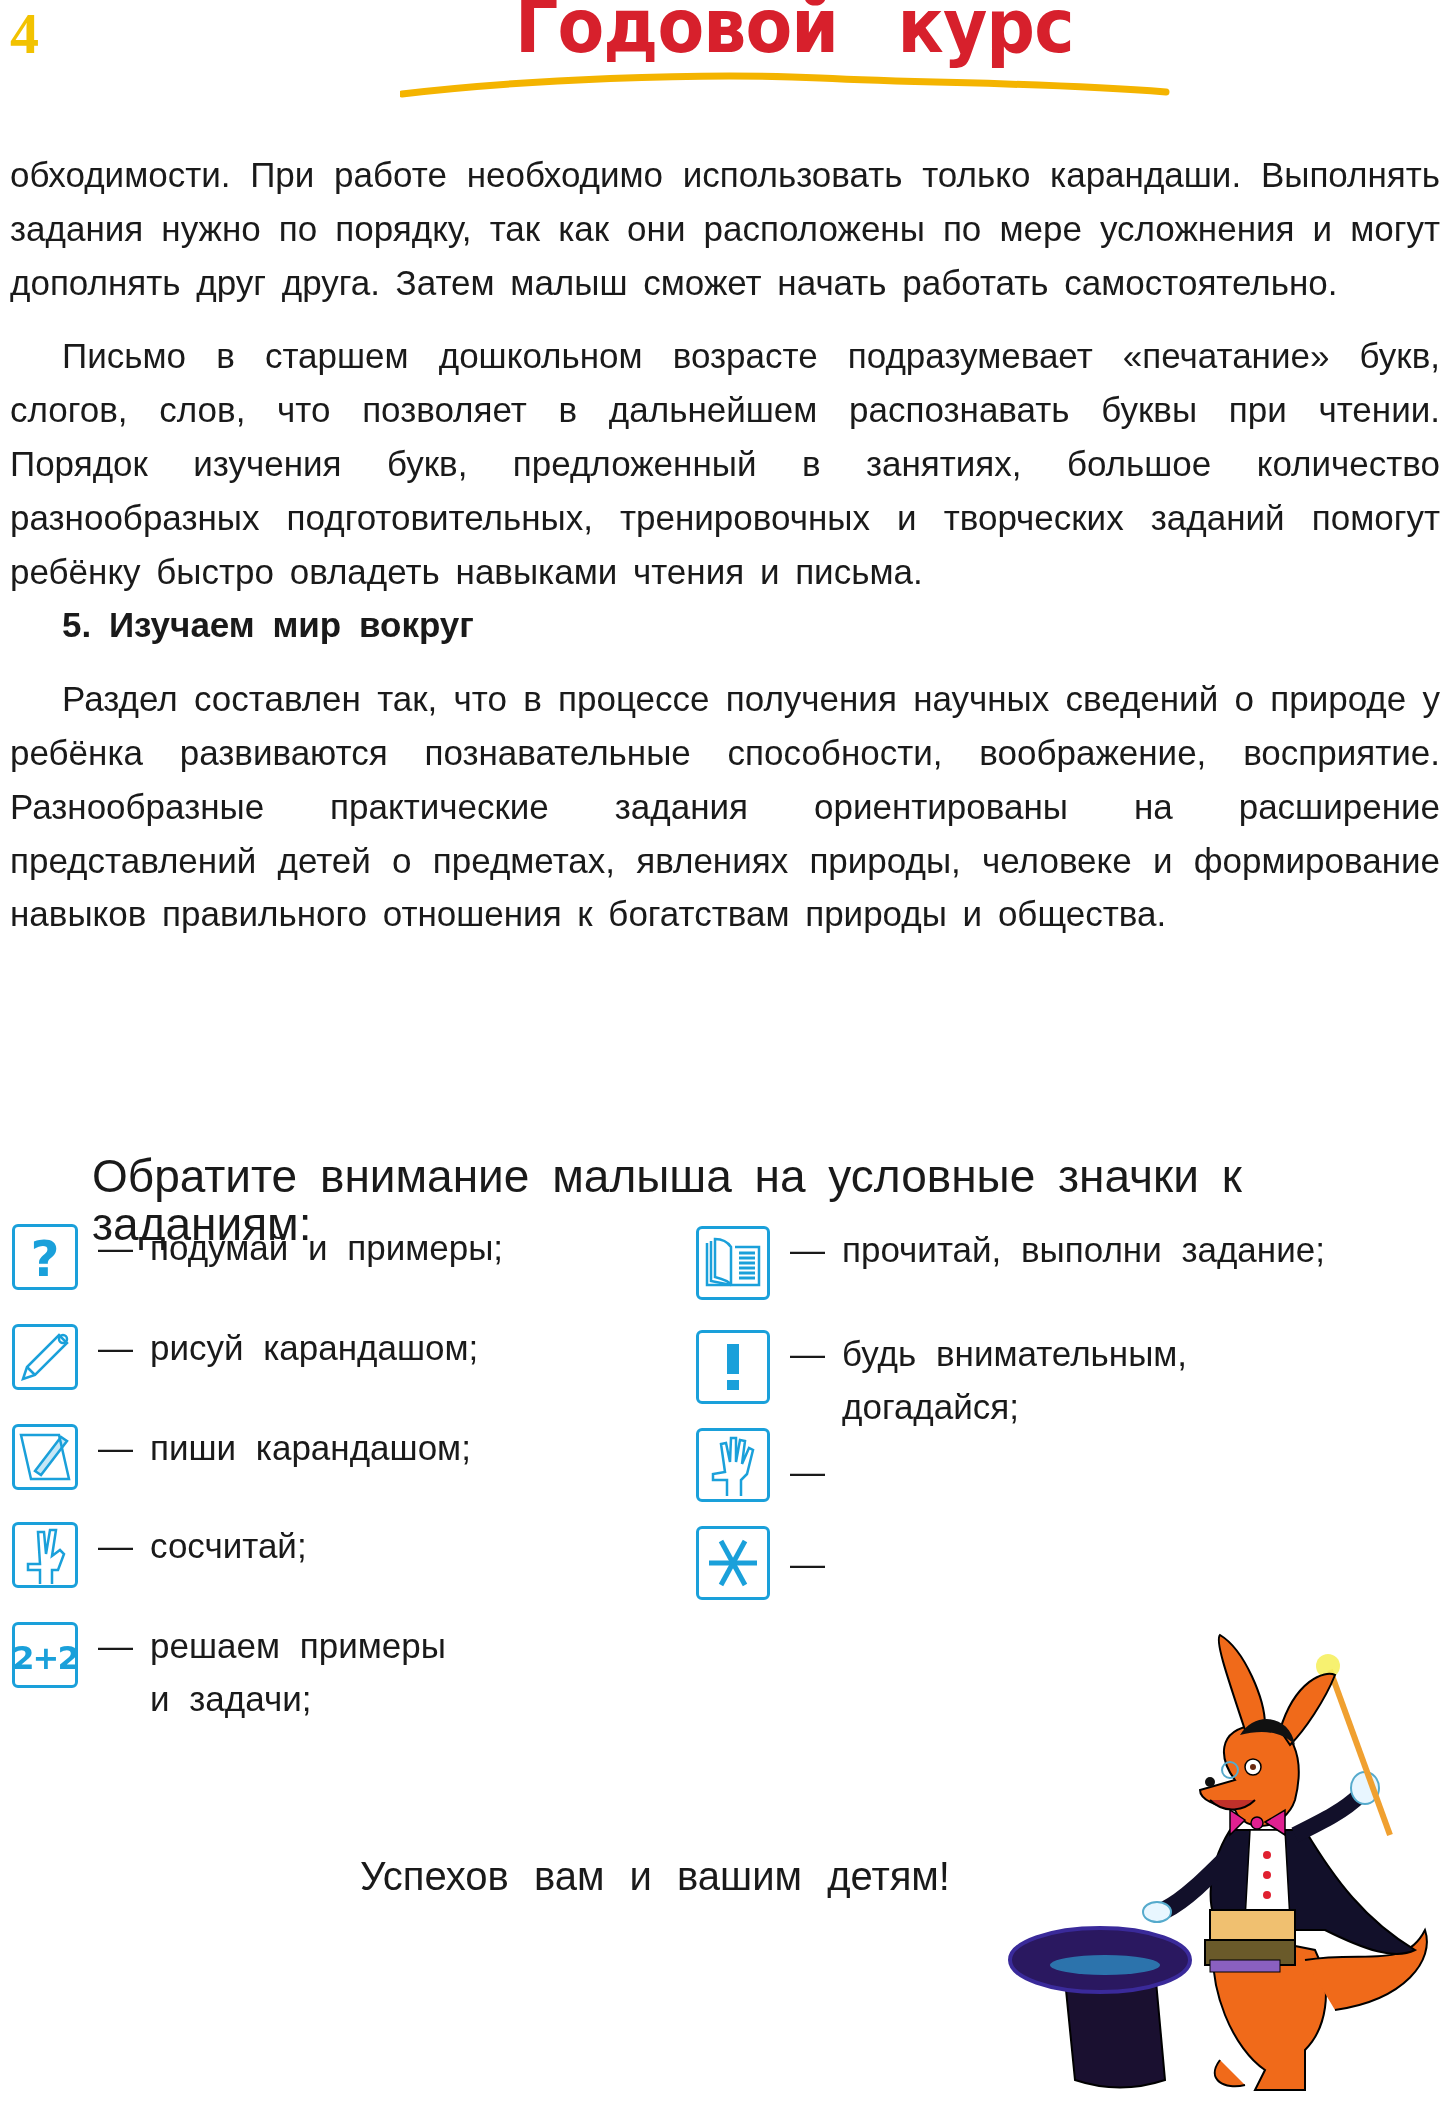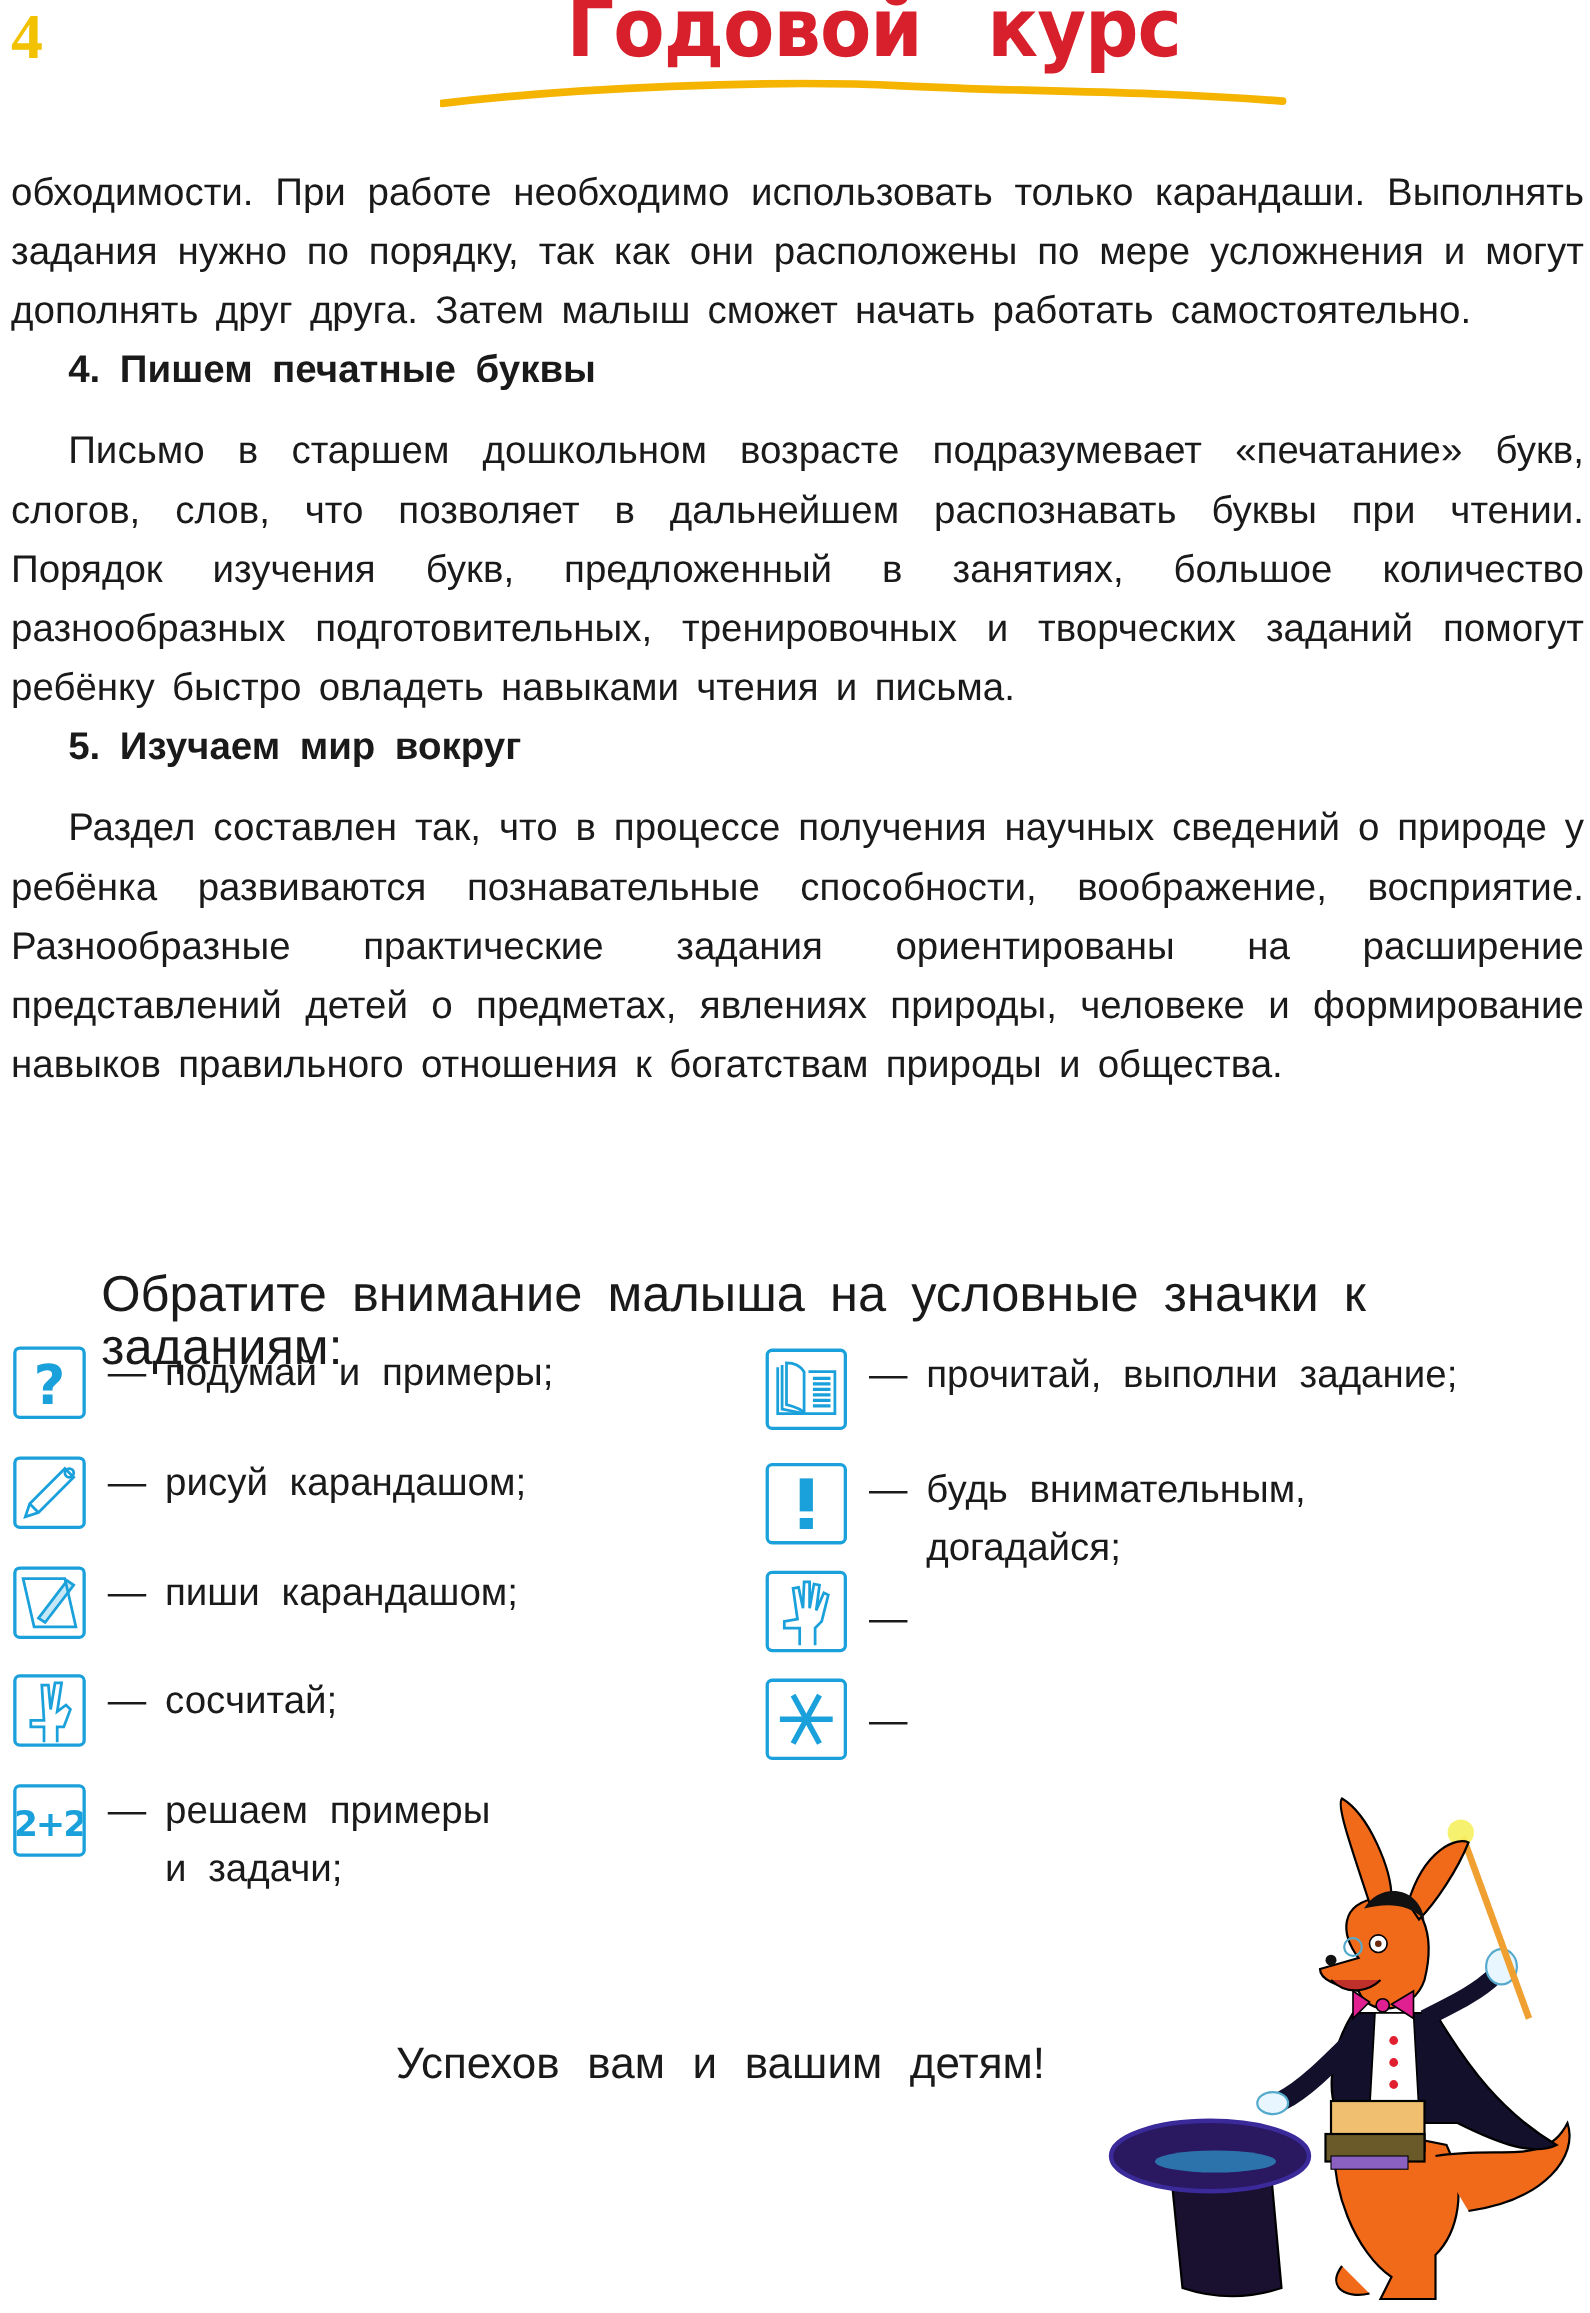--- a/index.html
+++ b/index.html
@@ -58,21 +58,20 @@
 <body>
 
 <div class="page-number">4</div>
 <div class="title">Годовой курс</div>
 <svg class="title-swoosh" width="770" height="30" viewBox="0 0 770 30">
   <path d="M2 22 C 120 8, 300 0, 420 6 S 640 10, 766 20" stroke="#f4b400" stroke-width="7" fill="none" stroke-linecap="round"></path>
 </svg>
 
 <div class="body-text">
   <p>обходимости. При работе необходимо использовать только каранда­ши. Выполнять задания нужно по порядку, так как они расположены по мере усложнения и могут дополнять друг друга. Затем малыш сможет начать работать самостоятельно.</p>
-  <h3>4. Пишем печатные буквы</h3>
   <p class="indent">Письмо в старшем дошкольном возрасте подразумевает «печата­ние» букв, слогов, слов, что позволяет в дальнейшем распознавать буквы при чтении. Порядок изучения букв, предложенный в занятиях, большое количество разнообразных подготовительных, тренировочных и творческих заданий помогут ребёнку быстро овладеть навыками чтения и письма.</p>
   <h3>5. Изучаем мир вокруг</h3>
   <p class="indent">Раздел составлен так, что в процессе получения научных сведений о природе у ребёнка развиваются познавательные способности, во­ображение, восприятие. Разнообразные практические задания ориен­тированы на расширение представлений детей о предметах, явлениях природы, человеке и формирование навыков правильного отношения к богатствам природы и общества.</p>
 </div>
 
 <div class="legend-intro">Обратите внимание малыша на условные значки к заданиям:</div>
 
 <div class="legend-item" style="left:12px; top:1224px;">
   <div class="icon-box">
     <svg width="40" height="50" viewBox="0 0 40 50">

